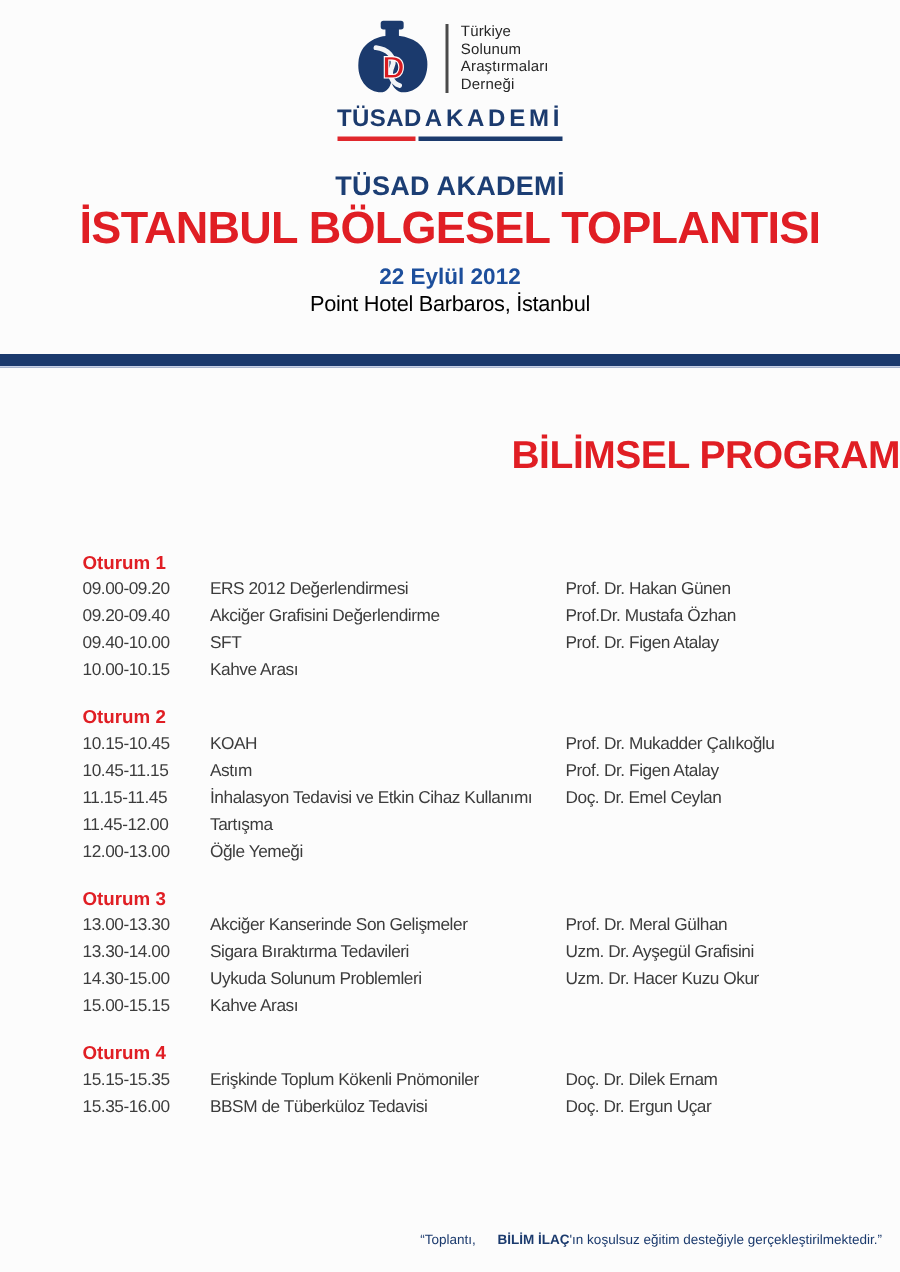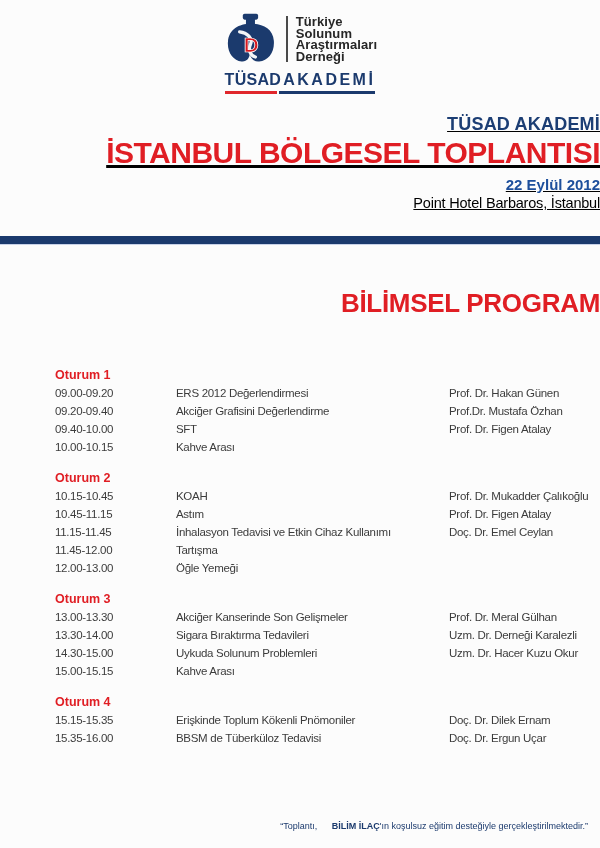--- a/index.html
+++ b/index.html
@@ -21,23 +21,23 @@
     display: flex;
     justify-content: center;
     align-items: flex-start;
     gap: 9px;
   }
   .logo-icon { display: block; }
   .logo-org {
     border-left: 2px solid #4a4a4a;
     padding-left: 8px;
     margin-top: 3px;
-    font-size: 13px;
+    font-size: 10px;
     line-height: 11.5px;
-    font-weight: bold;
+    font-weight: normal;
     color: #262626;
     letter-spacing: 0.1px;
   }
   .logotype {
     position: absolute;
     top: 71px; left: 0; right: 0;
     text-align: center;
   }
   .logotype-inner { display: inline-block; }
   .brand-row { display: flex; align-items: baseline; justify-content: flex-end; }
@@ -50,22 +50,21 @@
     color: #1b3a6d; margin-left: 2px;
   }
   .brand-underline { display: flex; height: 2.5px; margin-top: 2px; }
   .u-red  { width: 35%; background: #e0272c; margin-right: 2px; }
   .u-blue { flex: 1; background: #1b3a6d; }
 
   
   .title-block {
     position: absolute;
     top: 114px; left: 0; right: 0;
-    text-align: right;
-    text-decoration: underline;
+    text-align: center;
   }
   .pretitle {
     font-size: 18px; font-weight: bold; color: #1c3e74;
     letter-spacing: 0.2px;
   }
   .main-title {
     font-size: 30px; font-weight: bold; color: #e01e24;
     letter-spacing: -0.5px; line-height: 33px; margin-top: 1px;
   }
   .event-date {
@@ -99,21 +98,20 @@
   .session { margin-bottom: 13px; }
   .session-title {
     color: #e01e24; font-weight: bold;
     font-size: 12.5px; line-height: 18px;
   }
   .prow {
     display: flex;
     font-size: 11.5px; line-height: 18px;
     color: #3c3c3c; letter-spacing: -0.3px;
     white-space: nowrap;
-    gap: 36px;
   }
   .ptime   { flex: 0 0 85px; }
   .ptopic  { flex: 0 0 237px; }
   .pspeaker{ flex: 1; }
 
   
   .footer-note {
     position: absolute;
     top: 821px; right: 12px;
     font-size: 9px; color: #1b3a6d; letter-spacing: 0;
@@ -224,21 +222,21 @@
       <section class="session">
         <div class="session-title">Oturum 3</div>
         <div class="prow">
           <span class="ptime">13.00-13.30</span>
           <span class="ptopic">Akciğer Kanserinde Son Gelişmeler</span>
           <span class="pspeaker">Prof. Dr. Meral Gülhan</span>
         </div>
         <div class="prow">
           <span class="ptime">13.30-14.00</span>
           <span class="ptopic">Sigara Bıraktırma Tedavileri</span>
-          <span class="pspeaker">Uzm. Dr. Derneği Karalezli</span>
+          <span class="pspeaker">Uzm. Dr. Ayşegül Grafisini</span>
         </div>
         <div class="prow">
           <span class="ptime">14.30-15.00</span>
           <span class="ptopic">Uykuda Solunum Problemleri</span>
           <span class="pspeaker">Uzm. Dr. Hacer Kuzu Okur</span>
         </div>
         <div class="prow">
           <span class="ptime">15.00-15.15</span>
           <span class="ptopic">Kahve Arası</span>
           <span class="pspeaker"></span>

